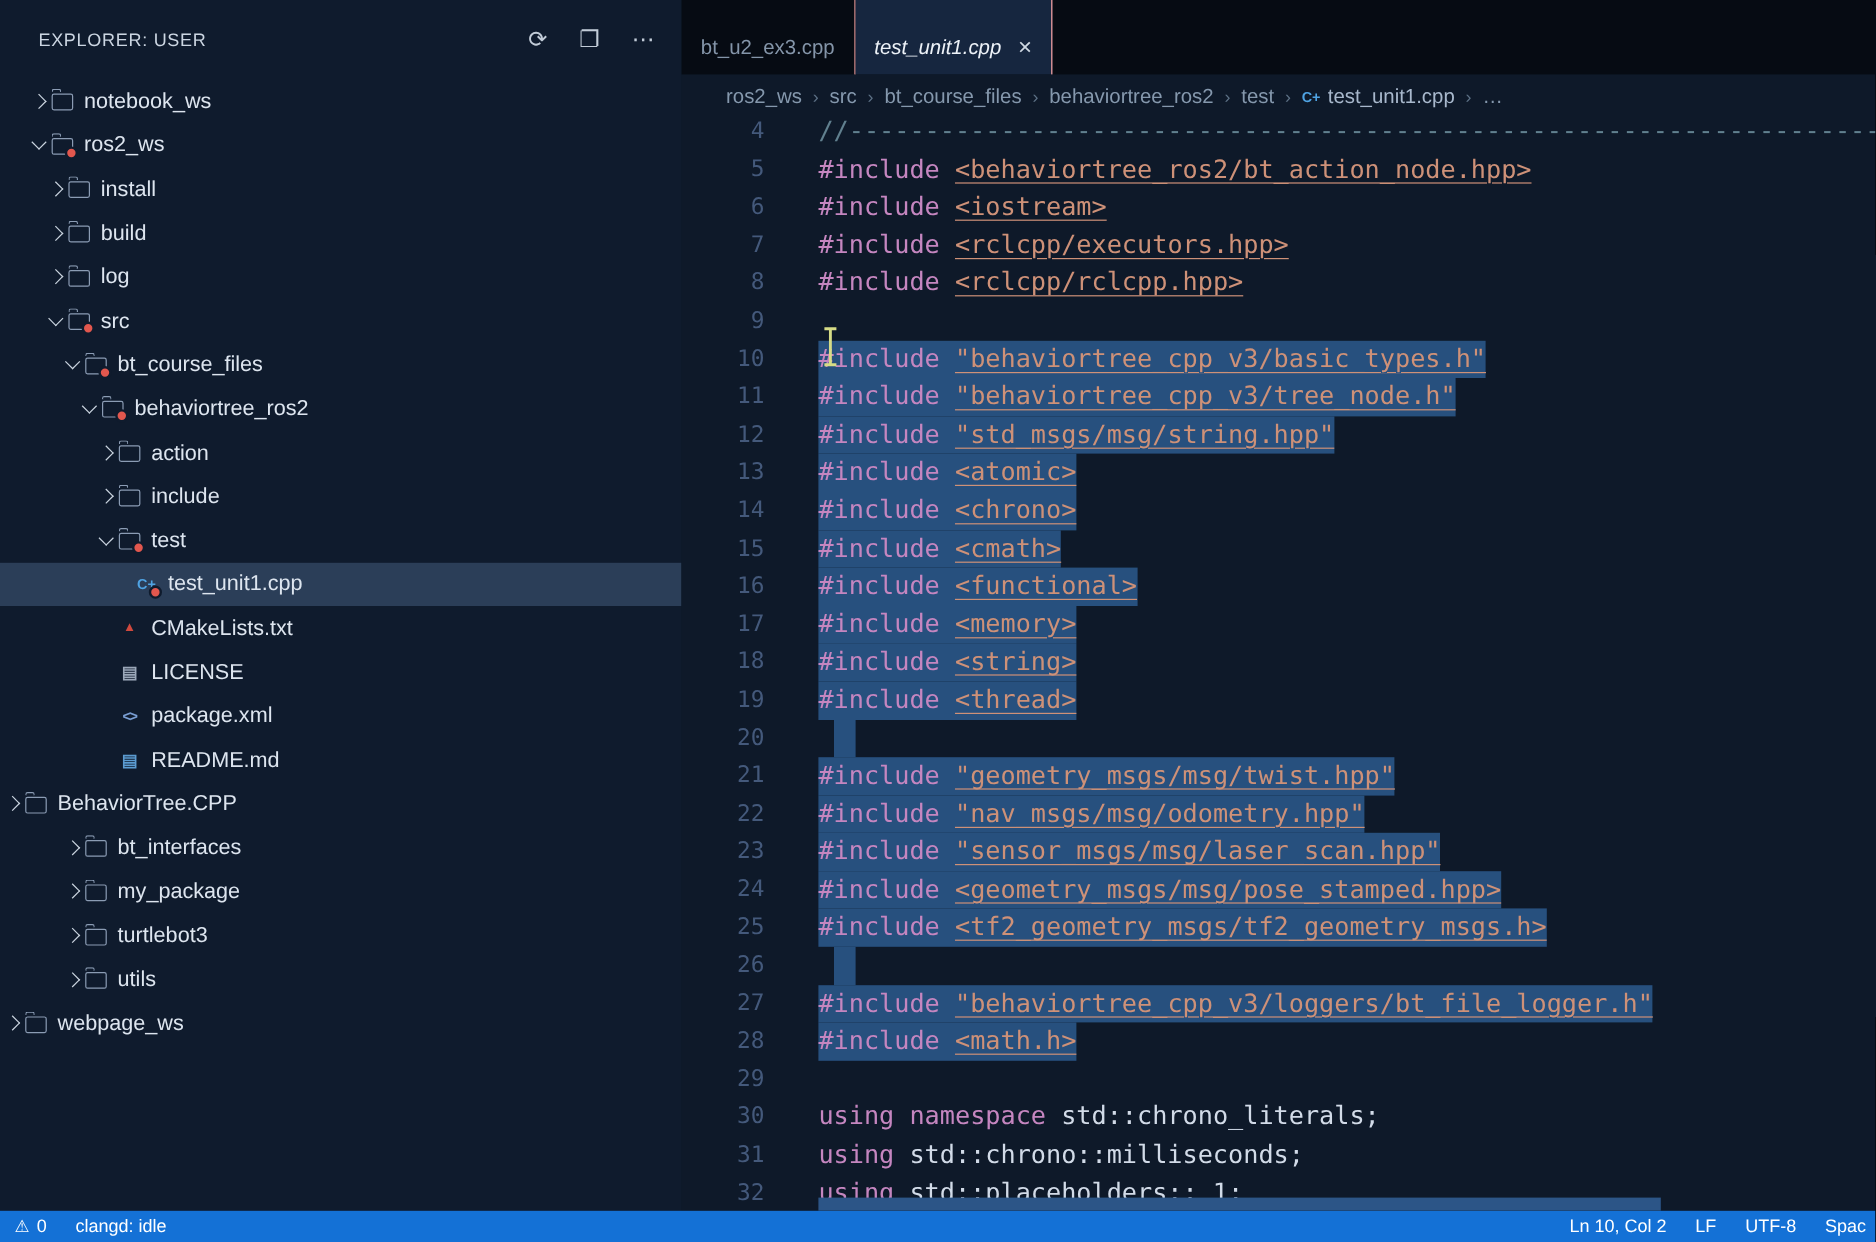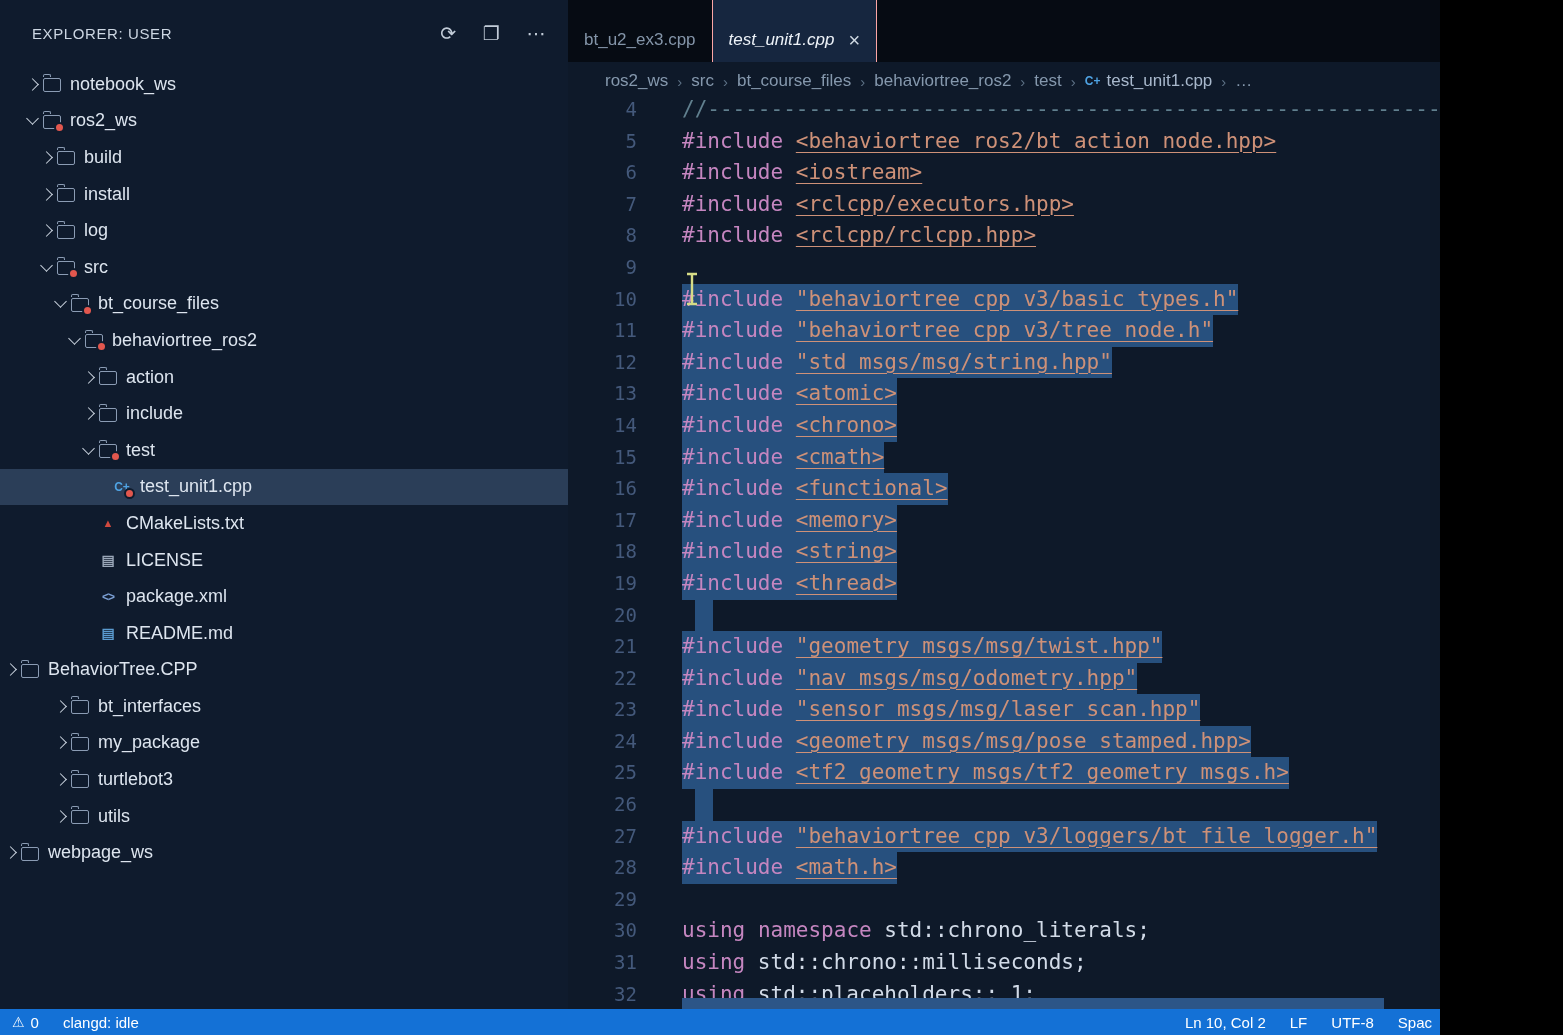--- a/index.html
+++ b/index.html
@@ -1,17 +1,17 @@
 <!DOCTYPE html>
 <html><head>
 <meta charset="utf-8">
 <style>
   html,body{margin:0;padding:0;background:#000;}
   body{font-family:"Liberation Sans",sans-serif;}
-  .app{position:relative;width:1440px;height:1035px;background:#0e1929;overflow:hidden;}
+  .app{position:relative;width:1563px;height:1035px;background:#0e1929;overflow:hidden;}
 
   
   .sidebar{position:absolute;left:0;top:0;width:568px;bottom:26px;background:#0f1b2d;overflow:hidden;}
   .sb-header{height:66px;display:flex;align-items:center;padding:0 22px 0 32px;color:#ccd6e2;font-size:15px;letter-spacing:.6px;}
   .sb-actions{margin-left:auto;display:flex;gap:26px;color:#c2ccd8;font-size:19px;}
   .sb-actions span{cursor:pointer;line-height:1;}
   .trow{display:flex;align-items:center;height:36.6px;font-size:18px;color:#dde5ef;cursor:pointer;}
   .trow.selected{background:#2b3e58;}
   .chev-box{width:20px;min-width:20px;display:flex;justify-content:center;align-items:center;}
   .chev{width:8px;height:8px;border-right:1.7px solid #cbd5e0;border-bottom:1.7px solid #cbd5e0;transform:rotate(-45deg);}
@@ -97,30 +97,30 @@
           </span>
           <span class="tlabel">ros2_ws</span>
         </div>
         <div class="trow" style="padding-left: 36px;">
           <span class="chev-box">
             <span class="chev"></span>
           </span>
           <span class="tree-icon">
             <span class="ic-folder"></span>
           </span>
+          <span class="tlabel">install</span>
+        </div>
+        <div class="trow" style="padding-left: 36px;">
+          <span class="chev-box">
+            <span class="chev"></span>
+          </span>
+          <span class="tree-icon">
+            <span class="ic-folder"></span>
+          </span>
           <span class="tlabel">build</span>
-        </div>
-        <div class="trow" style="padding-left: 36px;">
-          <span class="chev-box">
-            <span class="chev"></span>
-          </span>
-          <span class="tree-icon">
-            <span class="ic-folder"></span>
-          </span>
-          <span class="tlabel">install</span>
         </div>
         <div class="trow" style="padding-left: 36px;">
           <span class="chev-box">
             <span class="chev"></span>
           </span>
           <span class="tree-icon">
             <span class="ic-folder"></span>
           </span>
           <span class="tlabel">log</span>
         </div>

